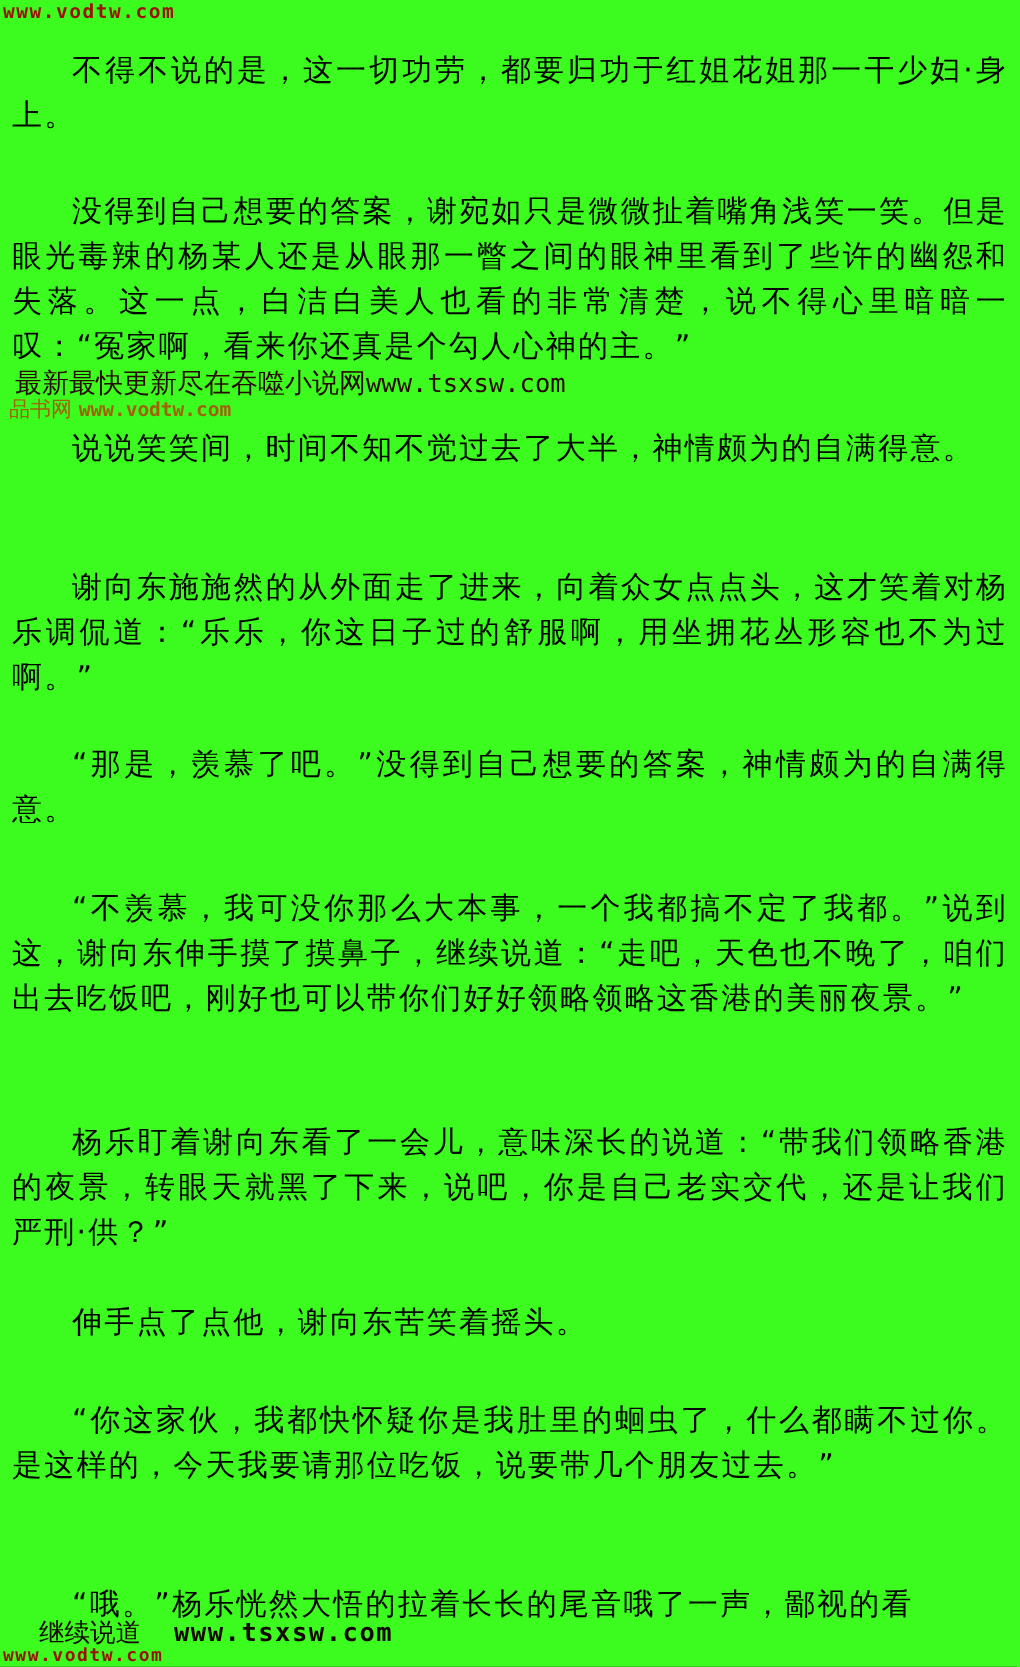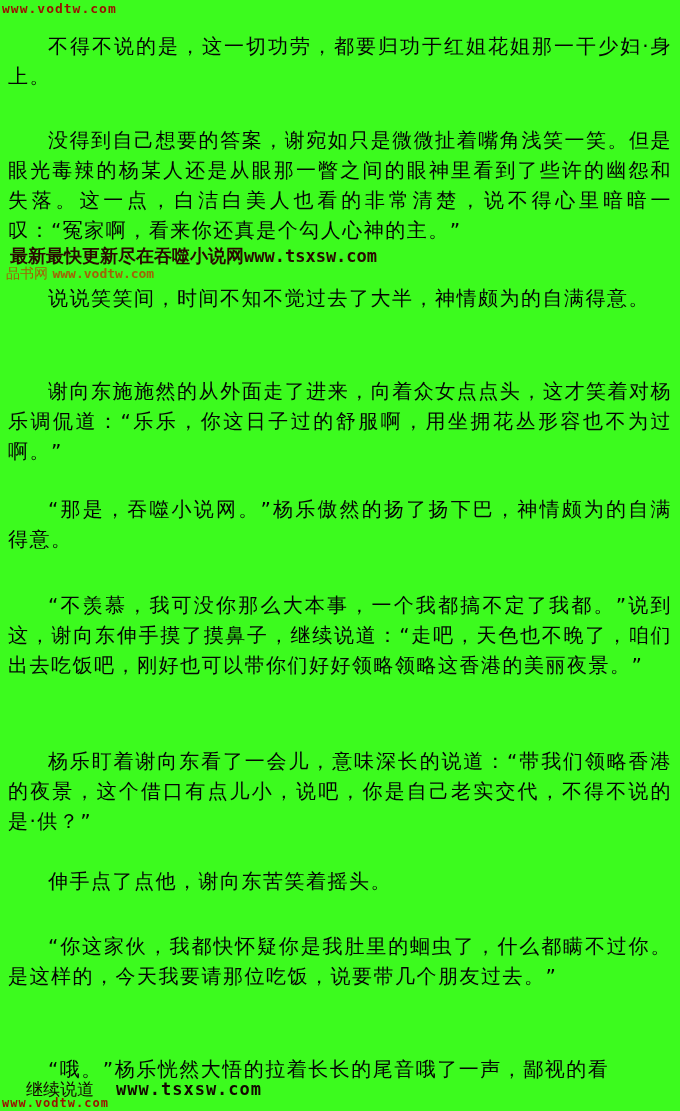--- a/index.html
+++ b/index.html
@@ -35,21 +35,21 @@
     white-space: nowrap;
   }
   .wm-top-left { left: 2px; top: 1px; }
   .wm-bottom-left { left: 2px; top: 1096px; font-size: 12px; }
   .wm-update {
     position: absolute;
     left: 10px;
     top: 247px;
     font-size: 18px;
     line-height: 18px;
-    font-weight: bold;
+    font-weight: normal;
     color: #2a0a00;
     white-space: nowrap;
   }
   .wm-update .url {
     font-family: "DejaVu Sans Mono", monospace;
     font-size: 17px;
   }
   .wm-pinshu {
     position: absolute;
     left: 6px;
@@ -106,23 +106,23 @@
     <span>最新最快更新尽在吞噬小说网</span><span class="url">www.tsxsw.com</span>
   </div>
 
   <div class="wm-pinshu">
     <span>品书网</span>
     <span class="url">www.vodtw.com</span>
   </div>
 
   <div class="para p2">说说笑笑间，时间不知不觉过去了大半，神情颇为的自满得意。</div>
   <div class="para p3">谢向东施施然的从外面走了进来，向着众女点点头，这才笑着对杨乐调侃道：“乐乐，你这日子过的舒服啊，用坐拥花丛形容也不为过啊。”</div>
-  <div class="para p4">“那是，吞噬小说网。”杨乐傲然的扬了扬下巴，神情颇为的自满得意。</div>
+  <div class="para p4">“那是，羡慕了吧。”没得到自己想要的答案，神情颇为的自满得意。</div>
   <div class="para p5">“不羡慕，我可没你那么大本事，一个我都搞不定了我都。”说到这，谢向东伸手摸了摸鼻子，继续说道：“走吧，天色也不晚了，咱们出去吃饭吧，刚好也可以带你们好好领略领略这香港的美丽夜景。”</div>
-  <div class="para p6">杨乐盯着谢向东看了一会儿，意味深长的说道：“带我们领略香港的夜景，这个借口有点儿小，说吧，你是自己老实交代，不得不说的是·供？”</div>
+  <div class="para p6">杨乐盯着谢向东看了一会儿，意味深长的说道：“带我们领略香港的夜景，转眼天就黑了下来，说吧，你是自己老实交代，还是让我们严刑·供？”</div>
   <div class="para p7">伸手点了点他，谢向东苦笑着摇头。</div>
   <div class="para p8">“你这家伙，我都快怀疑你是我肚里的蛔虫了，什么都瞒不过你。是这样的，今天我要请那位吃饭，说要带几个朋友过去。”</div>
   <div class="para p9">“哦。”杨乐恍然大悟的拉着长长的尾音哦了一声，鄙视的看</div>
 
   <div class="wm-bottom">
     <span>继续说道</span><span class="url">www.tsxsw.com</span>
   </div>
 
   <div class="wm-corner wm-bottom-left">www.vodtw.com</div>
 

